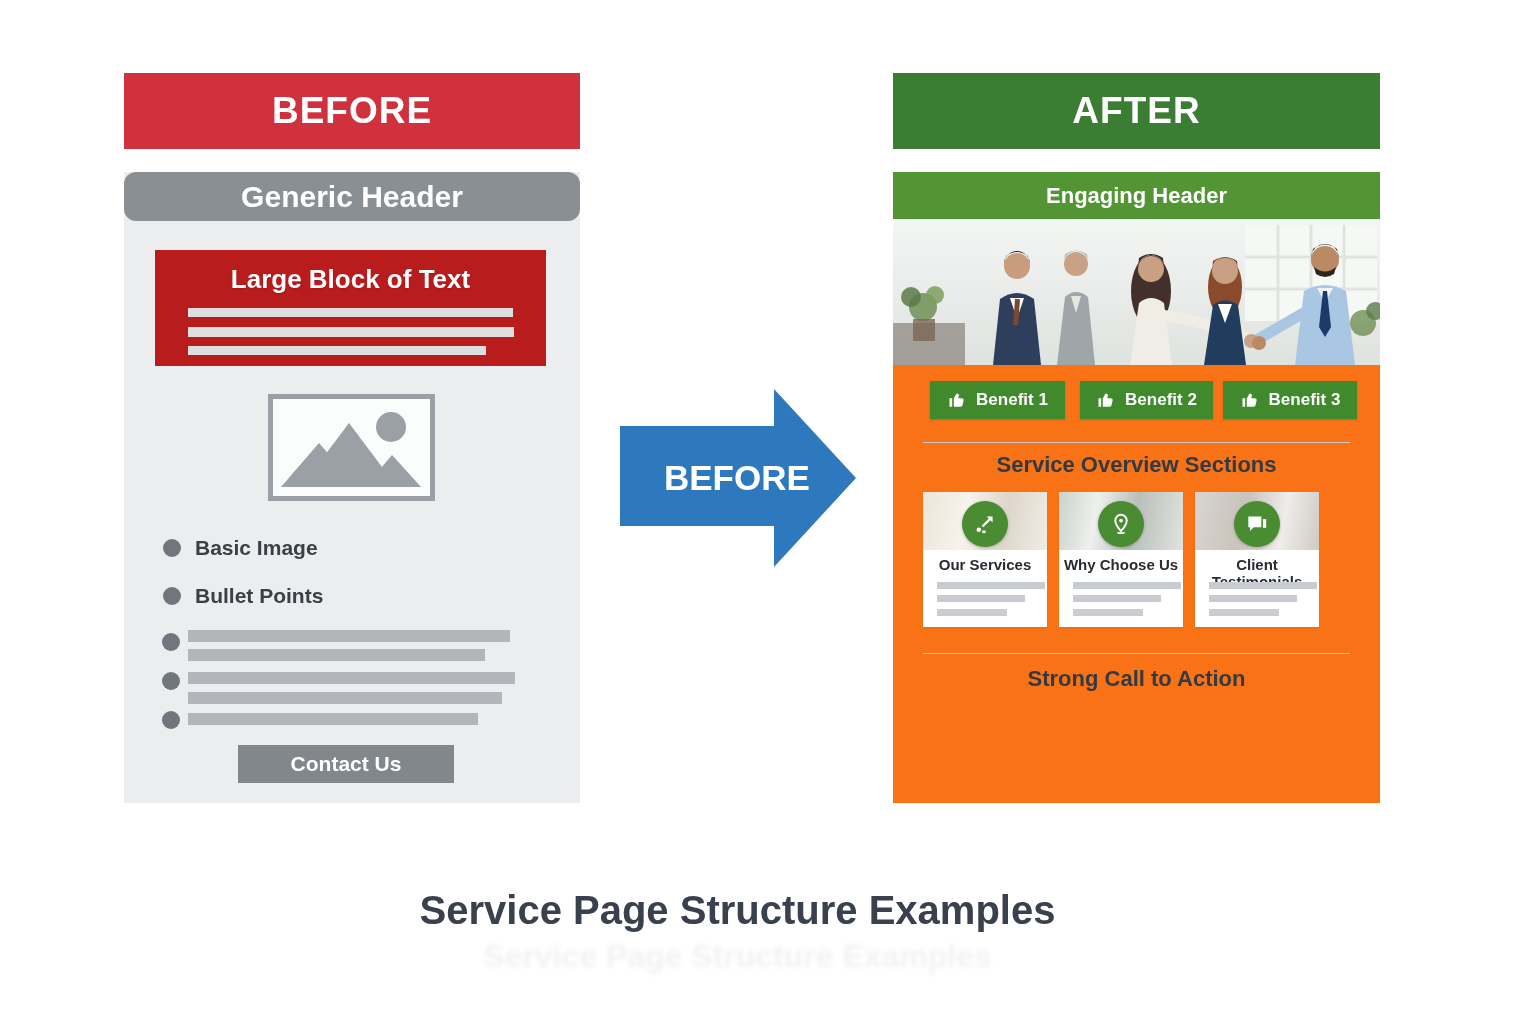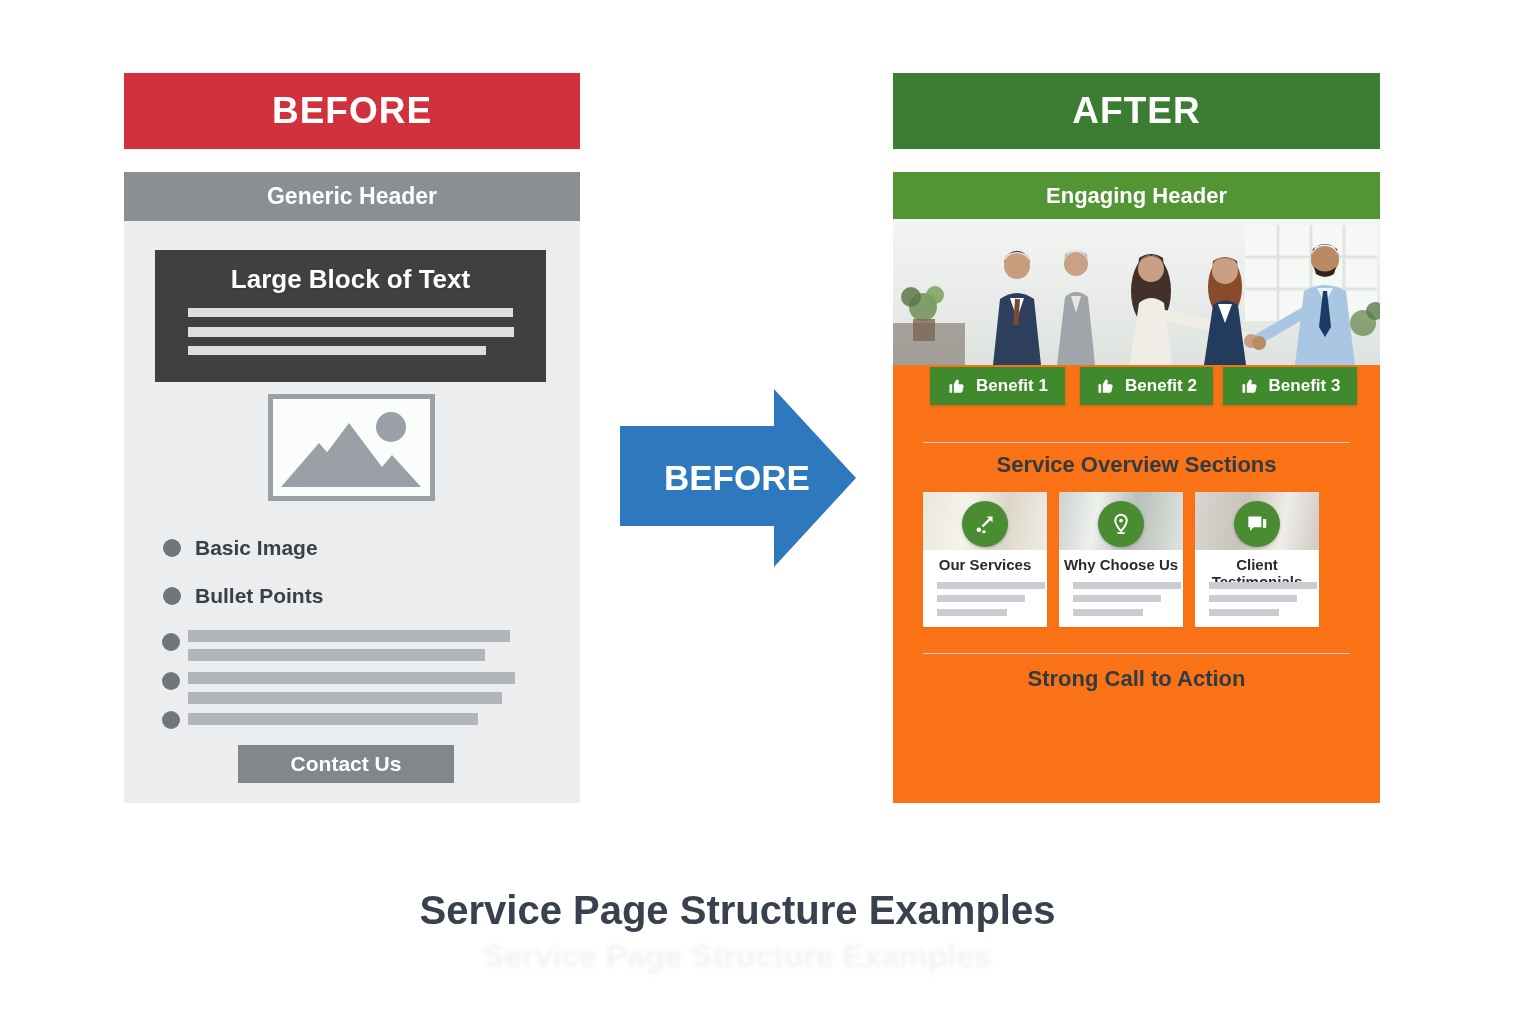--- a/index.html
+++ b/index.html
@@ -10,22 +10,22 @@
   
   .banner { position:absolute; display:flex; align-items:center; justify-content:center;
             color:#fff; font-weight:bold; font-size:37px; letter-spacing:1px; }
   .banner.before { left:124px; top:73px; width:456px; height:76px; background:#d0313d; }
   .banner.after  { left:893px; top:73px; width:487px; height:76px; background:#3c7d34; }
 
   
   .panel-before { position:absolute; left:124px; top:172px; width:456px; height:631px; background:#ebedee; }
   .generic-header { position:absolute; left:0; top:0; width:100%; height:49px; background:#8a8f94;
                     display:flex; align-items:center; justify-content:center;
-                    color:#fff; font-weight:bold; font-size:23px; }
-  .text-block { position:absolute; left:31px; top:78px; width:391px; height:132px; background:#404040; }
+                    color:#fff; font-weight:bold; font-size:30px;border-radius:12px; }
+  .text-block { position:absolute; left:31px; top:78px; width:391px; height:116px; background:#b91c1c; }
   .text-block .tb-title { text-align:center; margin-top:14px; color:#fff; font-weight:bold; font-size:26px;
                           text-shadow:0 1px 2px rgba(0,0,0,.15); }
   .tb-line { position:absolute; left:33px; height:9px; background:#dcdee0; }
   .tb-line.l1 { top:58px; width:325px; }
   .tb-line.l2 { top:77px; width:326px; height:10px; }
   .tb-line.l3 { top:96px; width:298px; }
 
   .img-placeholder { position:absolute; left:144px; top:222px; width:167px; height:107px;
                      border:5px solid #9aa0a5; background:#fbfcfc; }
 
@@ -51,21 +51,21 @@
   .arrow-wrap { position:absolute; left:618px; top:386px; width:242px; height:184px; }
   .arrow-wrap text { font-family:"Liberation Sans", sans-serif; font-weight:bold; font-size:35px; fill:#fff; }
 
   
   .panel-after { position:absolute; left:893px; top:172px; width:487px; height:631px; background:#f97316; }
   .engaging-header { position:absolute; left:0; top:0; width:100%; height:47px; background:#539434;
                      display:flex; align-items:center; justify-content:center;
                      color:#fff; font-weight:bold; font-size:22px; }
   .team-photo { position:absolute; left:0; top:47px; width:487px; height:146px; display:block; }
 
-  .benefits { position:absolute; left:0; top:195px; width:100%; height:38px; }
+  .benefits { position:absolute; left:0; top:209px; width:100%; height:38px; }
   .benefit-btn { position:absolute; top:0; height:38px; background:#40892c; border:none; cursor:pointer;
                  display:flex; align-items:center; justify-content:center; gap:9px;
                  color:#fff; font-weight:bold; font-size:17px; font-family:"Liberation Sans", sans-serif;
                  box-shadow:0 1px 2px rgba(0,0,0,.18); }
   .benefit-btn svg { width:20px; height:20px; }
   .b1 { left:37px;  width:135px; } .b2 { left:187px; width:133px; } .b3 { left:330px; width:134px; }
 
   .divider { position:absolute; left:30px; width:427px; height:1px; background:#c6cacd; }
   .dv1 { top:270px; } .dv2 { top:481px; }
 

